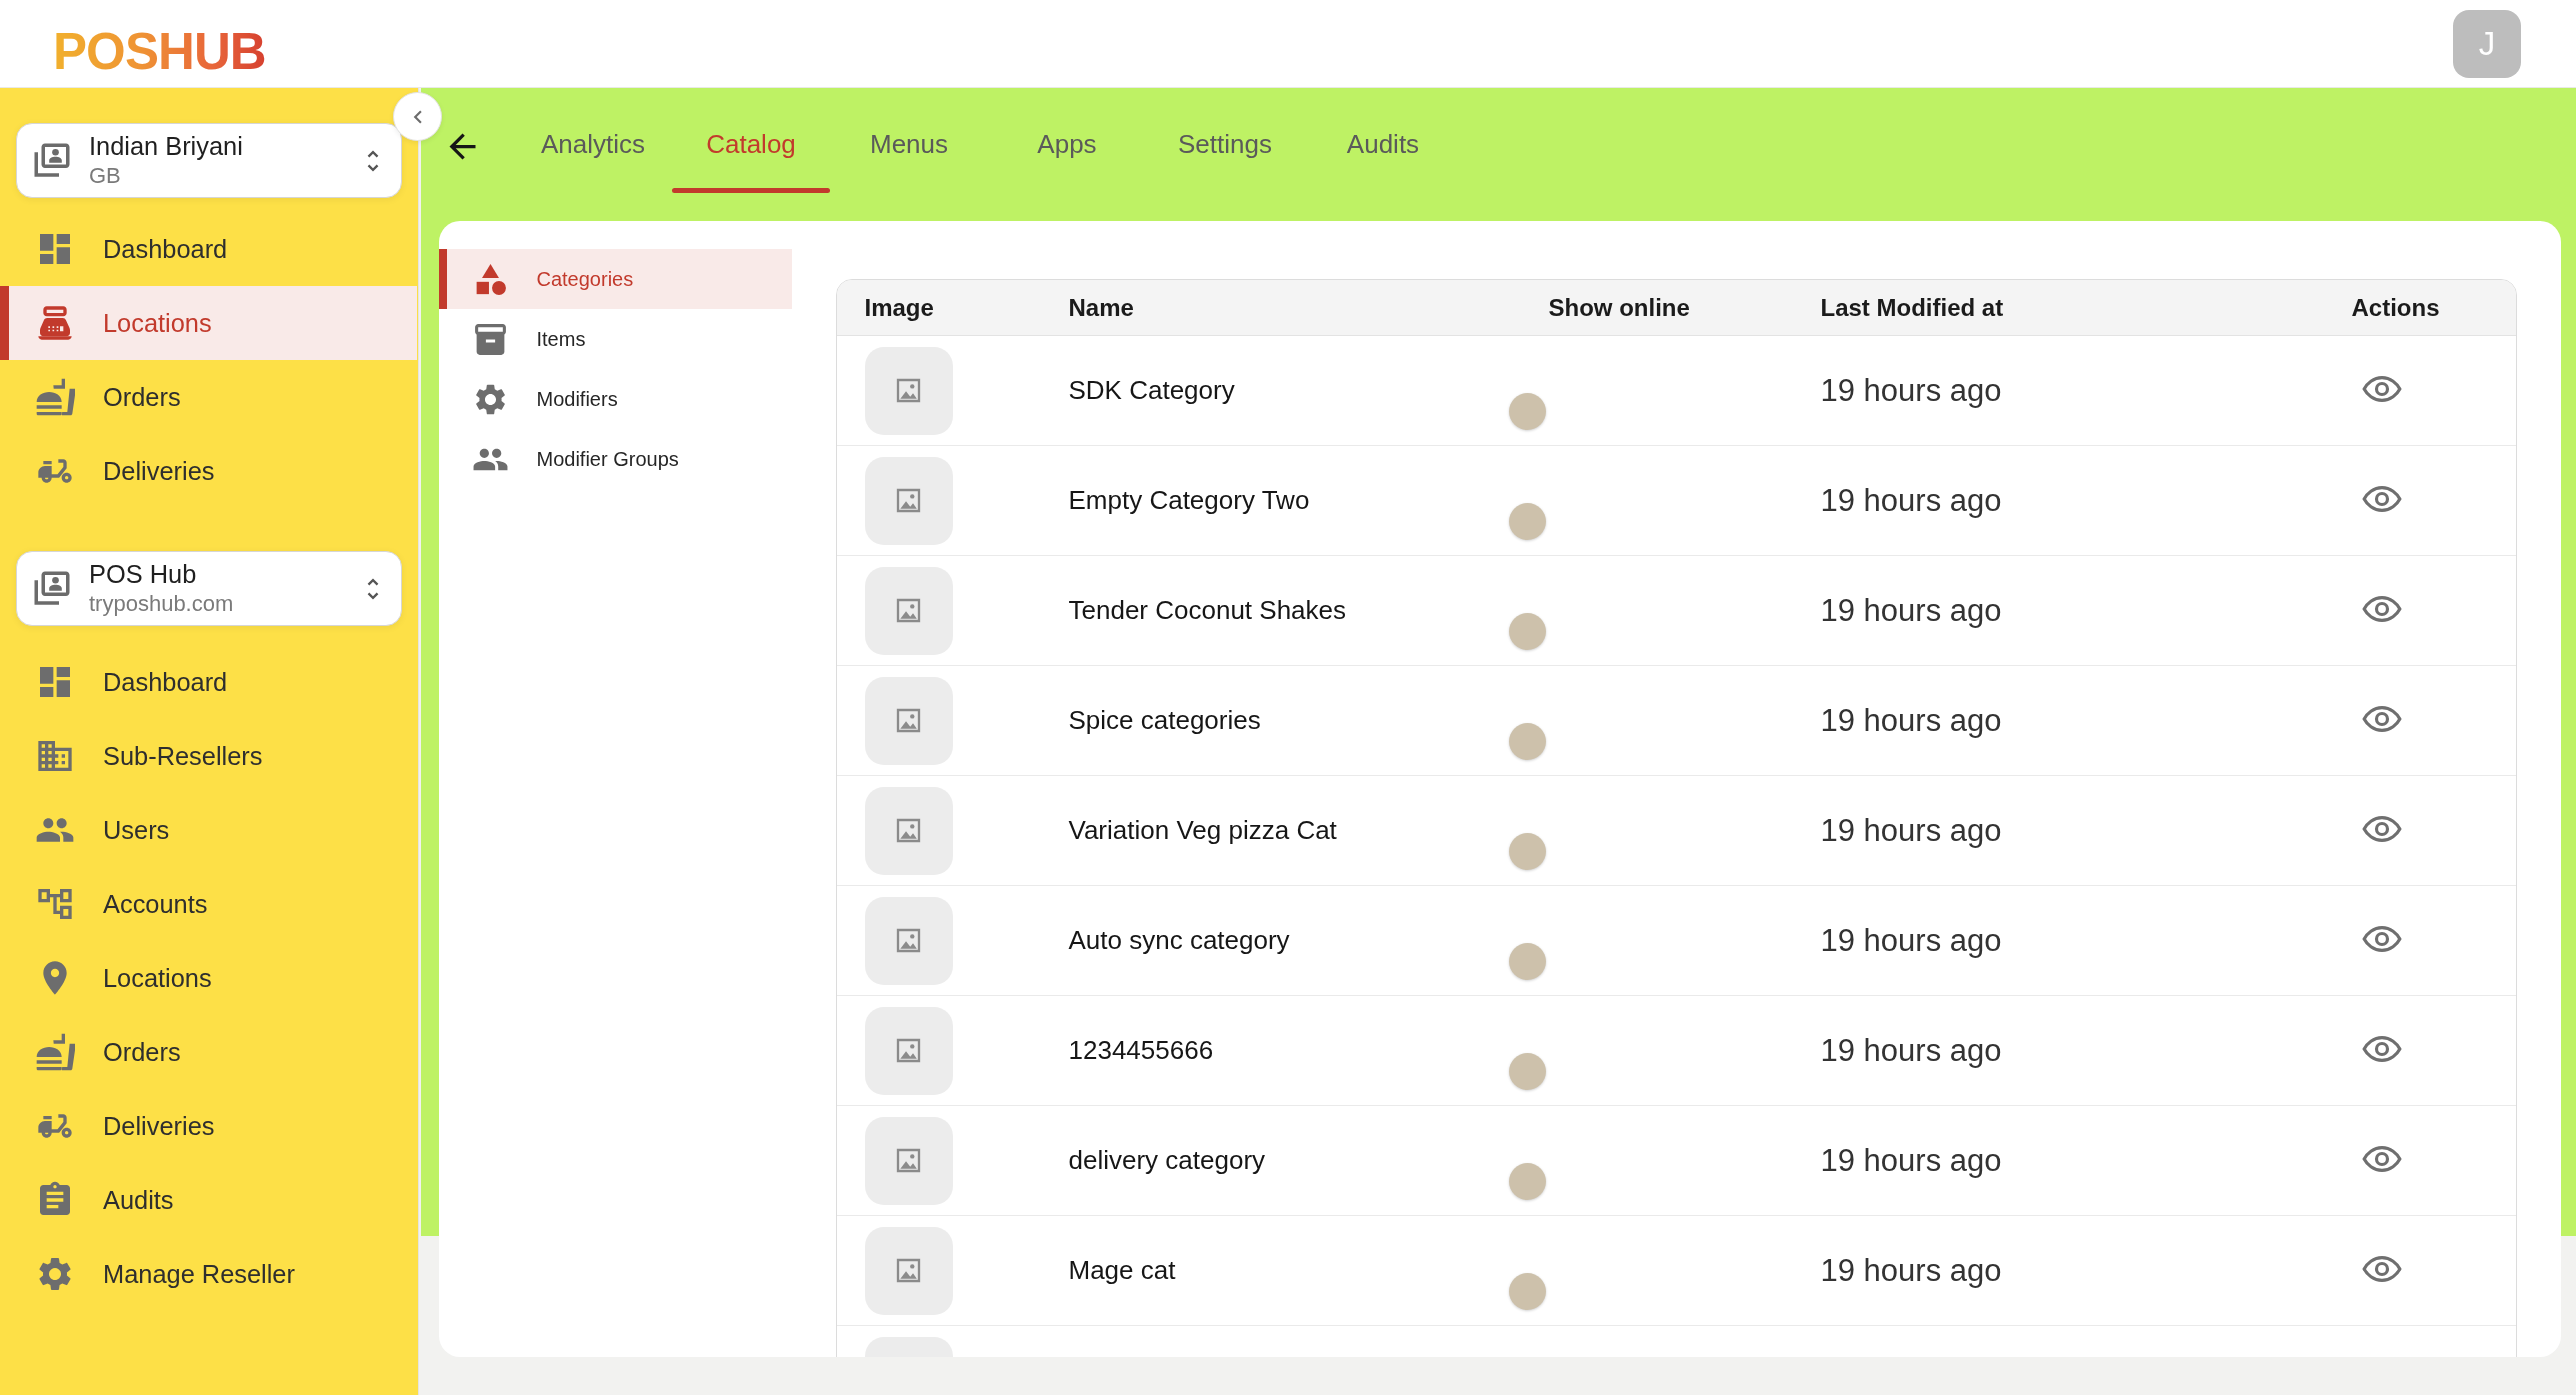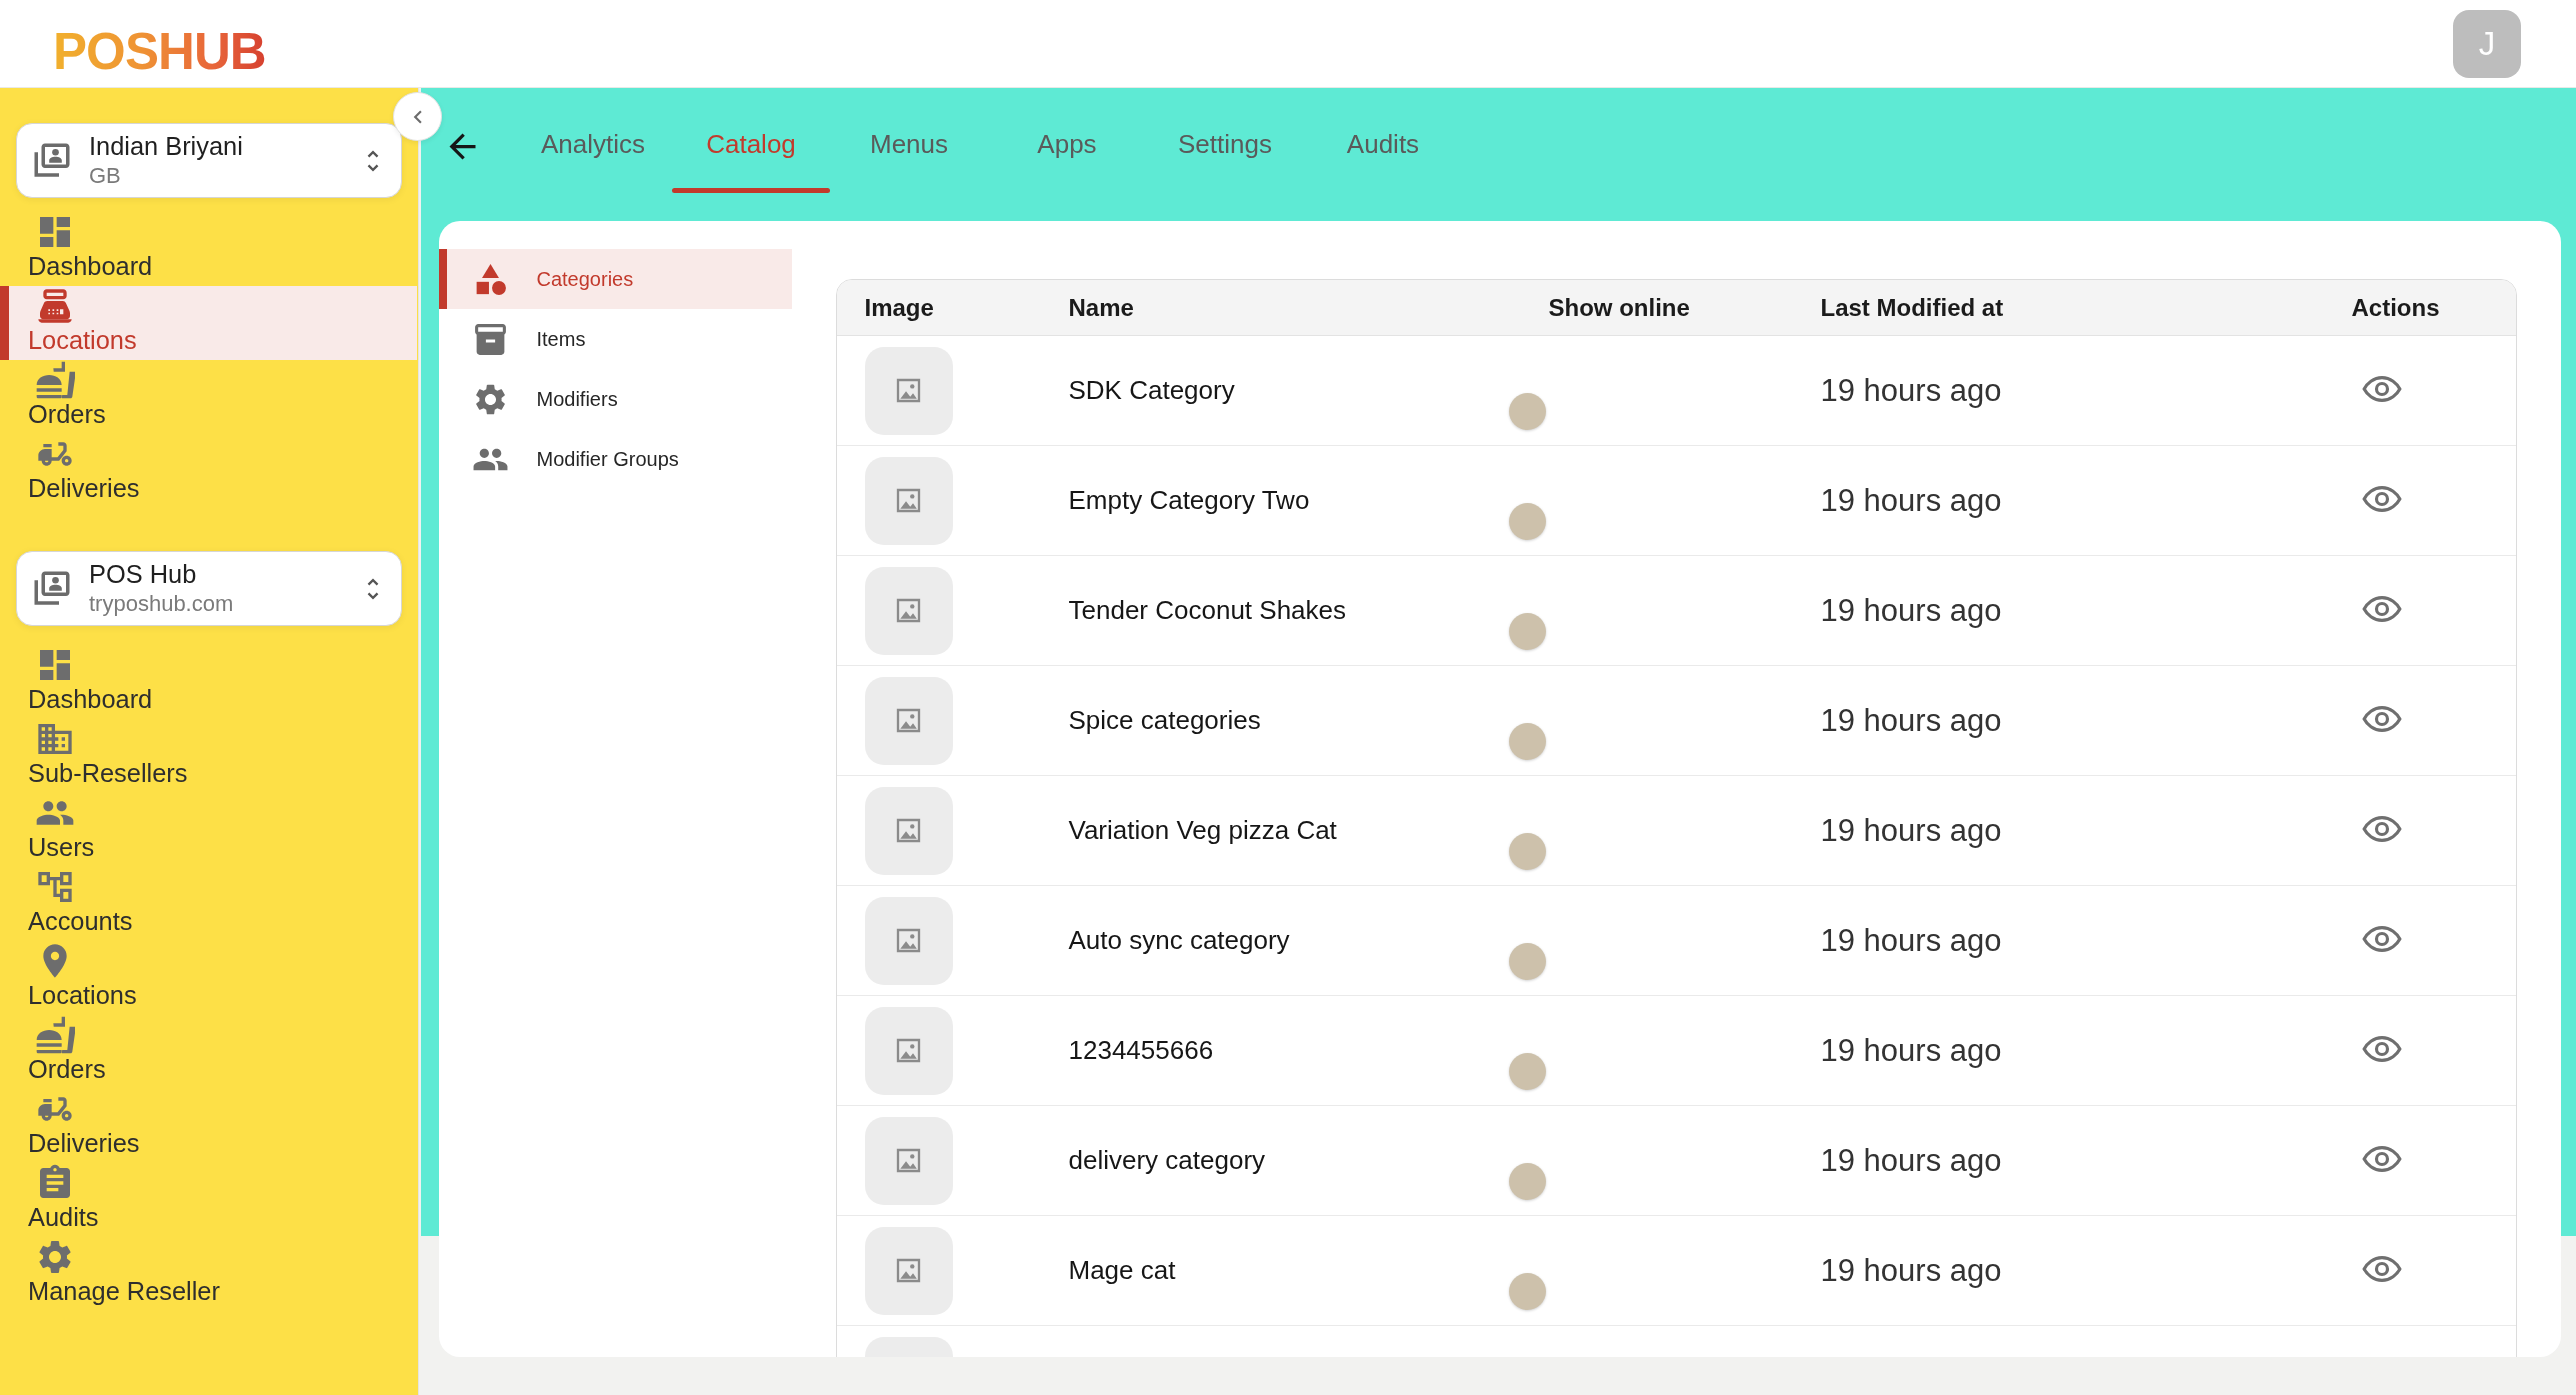--- a/index.html
+++ b/index.html
@@ -34,29 +34,29 @@
   .org-card .ic.org { width:42px; height:42px; color:#6b6b6b; }
   .org-card .org-texts { margin-left:16px; flex:1; min-width:0; }
   .org-card .org-title { font-size:25.4px; color:#1f1f1f; line-height:1.2; }
   .org-card .org-sub { font-size:22px; color:#7a7a7a; line-height:1.2; margin-top:1.8px; }
   .org-card .ic.unfold { width:28px; height:28px; color:#555; }
   #merchant-card { top:35px; }
   #reseller-card { top:463px; }
   .side-nav { position:absolute; left:0; width:417px; }
   #merchant-nav { top:124px; }
   #reseller-nav { top:557px; }
-  .side-item { position:relative; height:74px; display:flex; cursor:pointer;flex-direction:column; }
+  .side-item { position:relative; height:74px; display:flex; align-items:center; cursor:pointer; }
   .side-item .ic { width:40px; height:40px; margin-left:35px; }
   .side-item .lbl { margin-left:28px; font-size:25.4px; color:#2e2e2e; }
   .side-item.active { background:var(--accent-bg); }
   .side-item.active::before { content:""; position:absolute; left:0; top:0; bottom:0; width:8.8px; background:var(--accent); }
   .side-item.active .ic, .side-item.active .lbl { color:var(--accent); }
 
   
-  .main { position:absolute; left:421px; top:88px; width:2155px; height:1148px; background:#5eead4; }
+  .main { position:absolute; left:421px; top:88px; width:2155px; height:1148px; background:#bef264; }
   .tabbar { position:absolute; left:0; top:0; width:100%; height:114px; }
   .back-btn { position:absolute; left:22px; top:39px; width:39px; height:39px; color:#161616; cursor:pointer; }
   .tabs { position:absolute; left:93px; top:0; height:112px; display:flex; }
   .tab { width:158px; height:112px; display:flex; align-items:center; justify-content:center;
          font-size:26px; color:#5a5a5a; position:relative; cursor:pointer; }
   .tab.active { color:var(--accent); font-weight:500; }
   .tab.active::after { content:""; position:absolute; left:0; right:0; bottom:7px; height:5.3px; border-radius:2.6px; background:var(--accent); }
 
   .content-card { position:absolute; left:17.5px; top:133px; width:2122px; height:1136px; background:#fff; border-radius:21px; overflow:hidden; }
 

